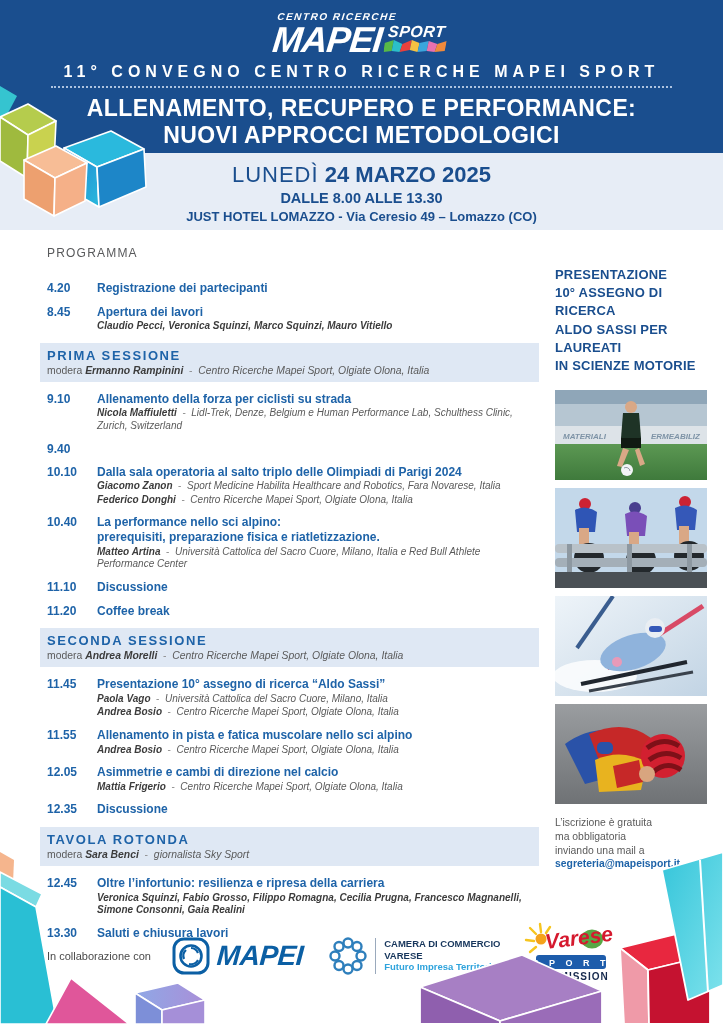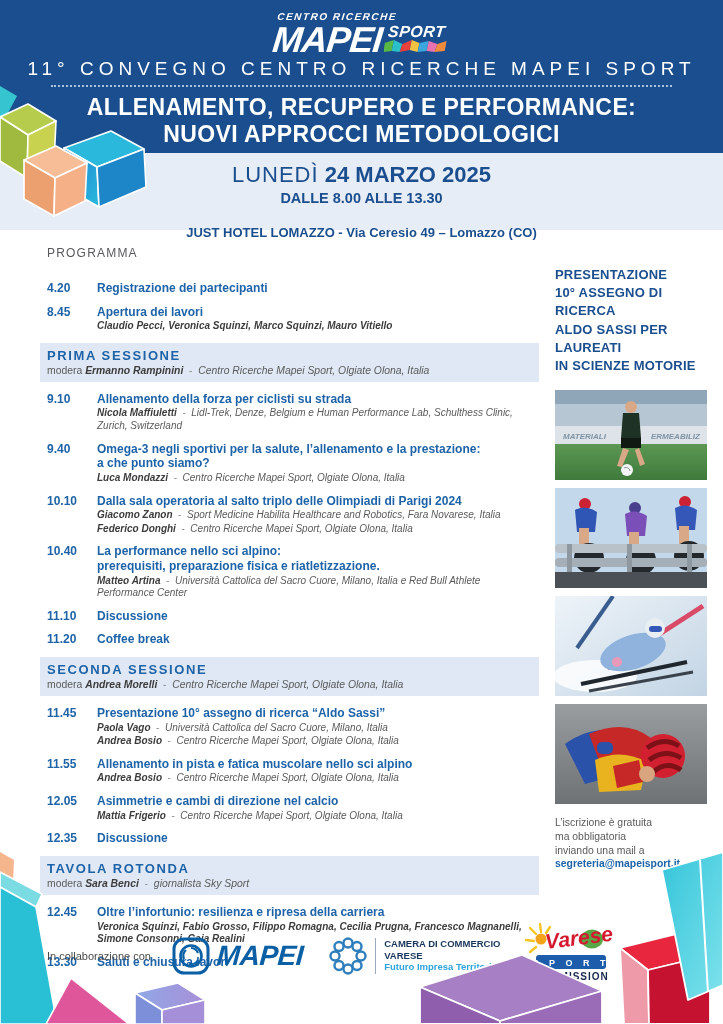--- a/index.html
+++ b/index.html
@@ -7,31 +7,31 @@
         font-family:"Liberation Sans","DejaVu Sans",sans-serif;-webkit-font-smoothing:antialiased;}
 
   
   .hd{position:relative;height:153px;background:#1a4e8e;text-align:center;color:#fff;}
   .logo{display:inline-block;padding-top:11px;transform:skewX(-6deg);}
   .logo-top{font-size:10px;font-weight:700;font-style:italic;letter-spacing:1.5px;text-align:left;margin-left:2px;}
   .logo-row{display:flex;align-items:flex-start;line-height:1;}
   .logo-mapei{font-size:36px;font-weight:900;font-style:italic;letter-spacing:-1px;}
   .logo-sport-wrap{display:flex;flex-direction:column;margin-left:3px;margin-top:2px;}
   .logo-sport{font-size:16px;font-weight:900;font-style:italic;letter-spacing:.5px;}
-  .kicker{font-size:19px;font-weight:400;letter-spacing:5px;}
+  .kicker{font-size:16px;font-weight:700;letter-spacing:5px;margin-top:5px;}
   .dots{width:86%;margin:5px auto 7px auto;border-bottom:2px dotted rgba(210,225,245,.8);}
   .big-title{font-size:23px;font-weight:800;line-height:1.17;letter-spacing:.4px;}
 
   
   .band{height:77px;background:#e7edf6;text-align:center;color:#1a4e8e;padding-top:10px;box-sizing:border-box;}
   .band-l1{font-size:22px;line-height:1.1;}
   .band-l1 .day{font-weight:400;letter-spacing:1px;}
   .band-l1 .date{font-weight:800;}
   .band-l2{font-size:14.5px;font-weight:800;margin-top:3px;}
-  .band-l3{font-size:13px;font-weight:700;margin-top:19px;}
+  .band-l3{font-size:13px;font-weight:700;margin-top:3px;}
 
   
   .content{position:relative;z-index:2;display:flex;padding:16px 12px 0 47px;box-sizing:border-box;}
   .col-left{width:492px;flex:none;}
   .col-right{width:152px;flex:none;margin-left:16px;}
 
   .programma{font-size:12px;color:#58595b;letter-spacing:1.2px;margin-bottom:21px;}
 
   .row{display:grid;grid-template-columns:50px 1fr;margin-bottom:9px;}
   .time{font-size:12px;font-weight:700;color:#1e63a8;}
@@ -131,25 +131,20 @@
           </div>
           <div class="row">
             <div class="time">9.10</div>
             <div class="body">
               <div class="item-title">Allenamento della forza per ciclisti su strada</div>
               <div class="spk-line"><b class="spk">Nicola Maffiuletti</b><span class="sep">  -  </span><i>Lidl-Trek, Denze, Belgium e Human Performance Lab, Schulthess Clinic, Zurich, Switzerland</i></div>
             </div>
           </div>
           <div class="row">
             <div class="time">9.40</div>
-            <div class="body">
-              <div class="item-title">Omega-3 negli sportivi per la salute, l’allenamento e la prestazione:
-a che punto siamo?</div>
-              <div class="spk-line"><b class="spk">Luca Mondazzi</b><span class="sep">  -  </span><i>Centro Ricerche Mapei Sport, Olgiate Olona, Italia</i></div>
-            </div>
           </div>
           <div class="row">
             <div class="time">10.10</div>
             <div class="body">
               <div class="item-title">Dalla sala operatoria al salto triplo delle Olimpiadi di Parigi 2024</div>
               <div class="spk-line"><b class="spk">Giacomo Zanon</b><span class="sep">  -  </span><i>Sport Medicine Habilita Healthcare and Robotics, Fara Novarese, Italia</i></div>
               <div class="spk-line"><b class="spk">Federico Donghi</b><span class="sep">  -  </span><i>Centro Ricerche Mapei Sport, Olgiate Olona, Italia</i></div>
             </div>
           </div>
           <div class="row">

